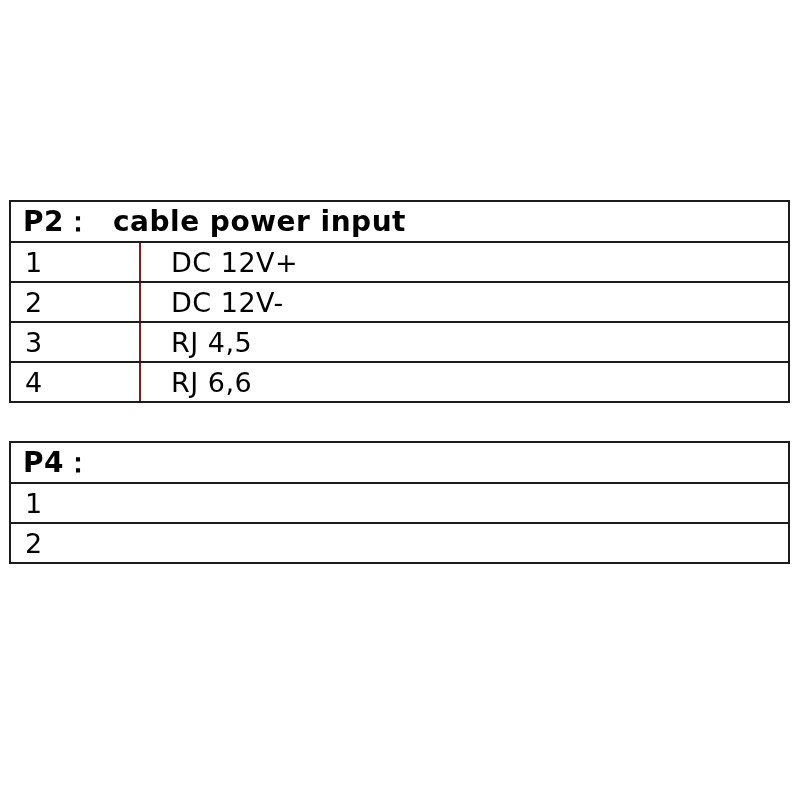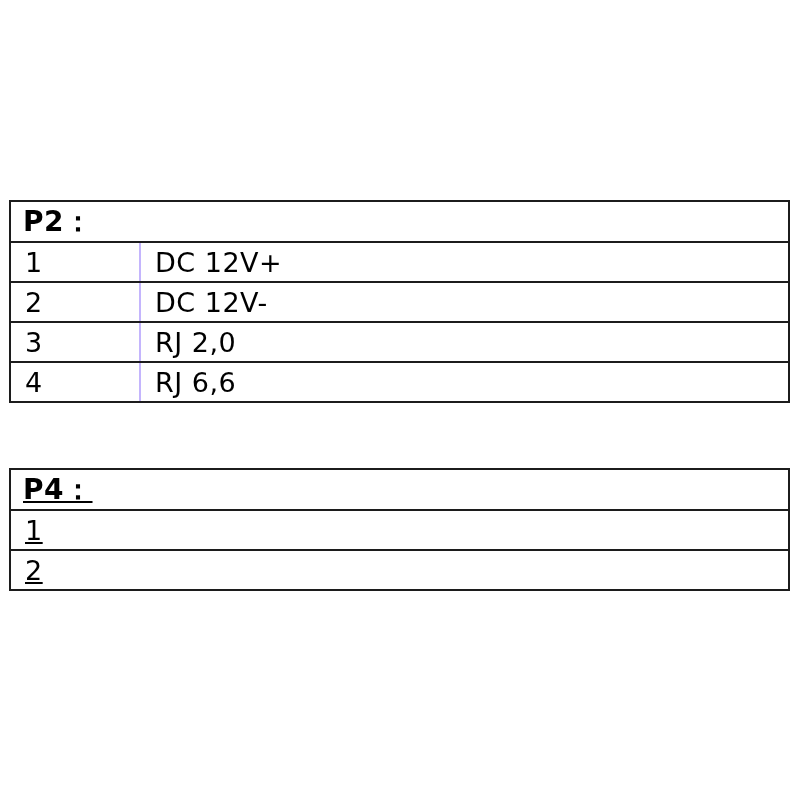--- a/index.html
+++ b/index.html
@@ -20,21 +20,21 @@
   }
   .pin-table {
     position: absolute;
     left: 9px;
     width: 781px;
     box-sizing: border-box;
     border: 2px solid #1c1c1c;
     background: #ffffff;
   }
   .pin-table.p2 { top: 200px; }
-  .pin-table.p4 { top: 468px; text-decoration: underline; }
+  .pin-table.p4 { top: 441px; }
 
   .header-row {
     display: flex;
     align-items: center;
     height: 39px;
     padding-left: 12px;
     font-weight: bold;
     font-size: 28px;
     letter-spacing: 0.5px;
     white-space: nowrap;
@@ -62,44 +62,45 @@
     overflow: hidden;
     white-space: nowrap;
   }
   .cell-pin {
     width: 128px;
     padding-left: 14px;
     flex: 0 0 auto;
   }
   .cell-desc {
     flex: 1 1 auto;
-    border-left: 2px solid #c4b5fd;
-    padding-left: 14px;
+    border-left: 2px solid #7f1d1d;
+    padding-left: 30px;
   }
 </style>
 </head>
 <body>
 
 <div class="page">
 
   <div class="pin-table p2">
     <div class="header-row">
       <span class="connector-label">P2：</span>
+      <span class="table-title">cable power input</span>
     </div>
     <div class="t-row">
       <div class="cell cell-pin">1</div>
       <div class="cell cell-desc">DC 12V+</div>
     </div>
     <div class="t-row">
       <div class="cell cell-pin">2</div>
       <div class="cell cell-desc">DC 12V-</div>
     </div>
     <div class="t-row">
       <div class="cell cell-pin">3</div>
-      <div class="cell cell-desc">RJ 2,0</div>
+      <div class="cell cell-desc">RJ 4,5</div>
     </div>
     <div class="t-row">
       <div class="cell cell-pin">4</div>
       <div class="cell cell-desc">RJ 6,6</div>
     </div>
   </div>
 
   <div class="pin-table p4">
     <div class="header-row">
       <span class="connector-label">P4：</span>

